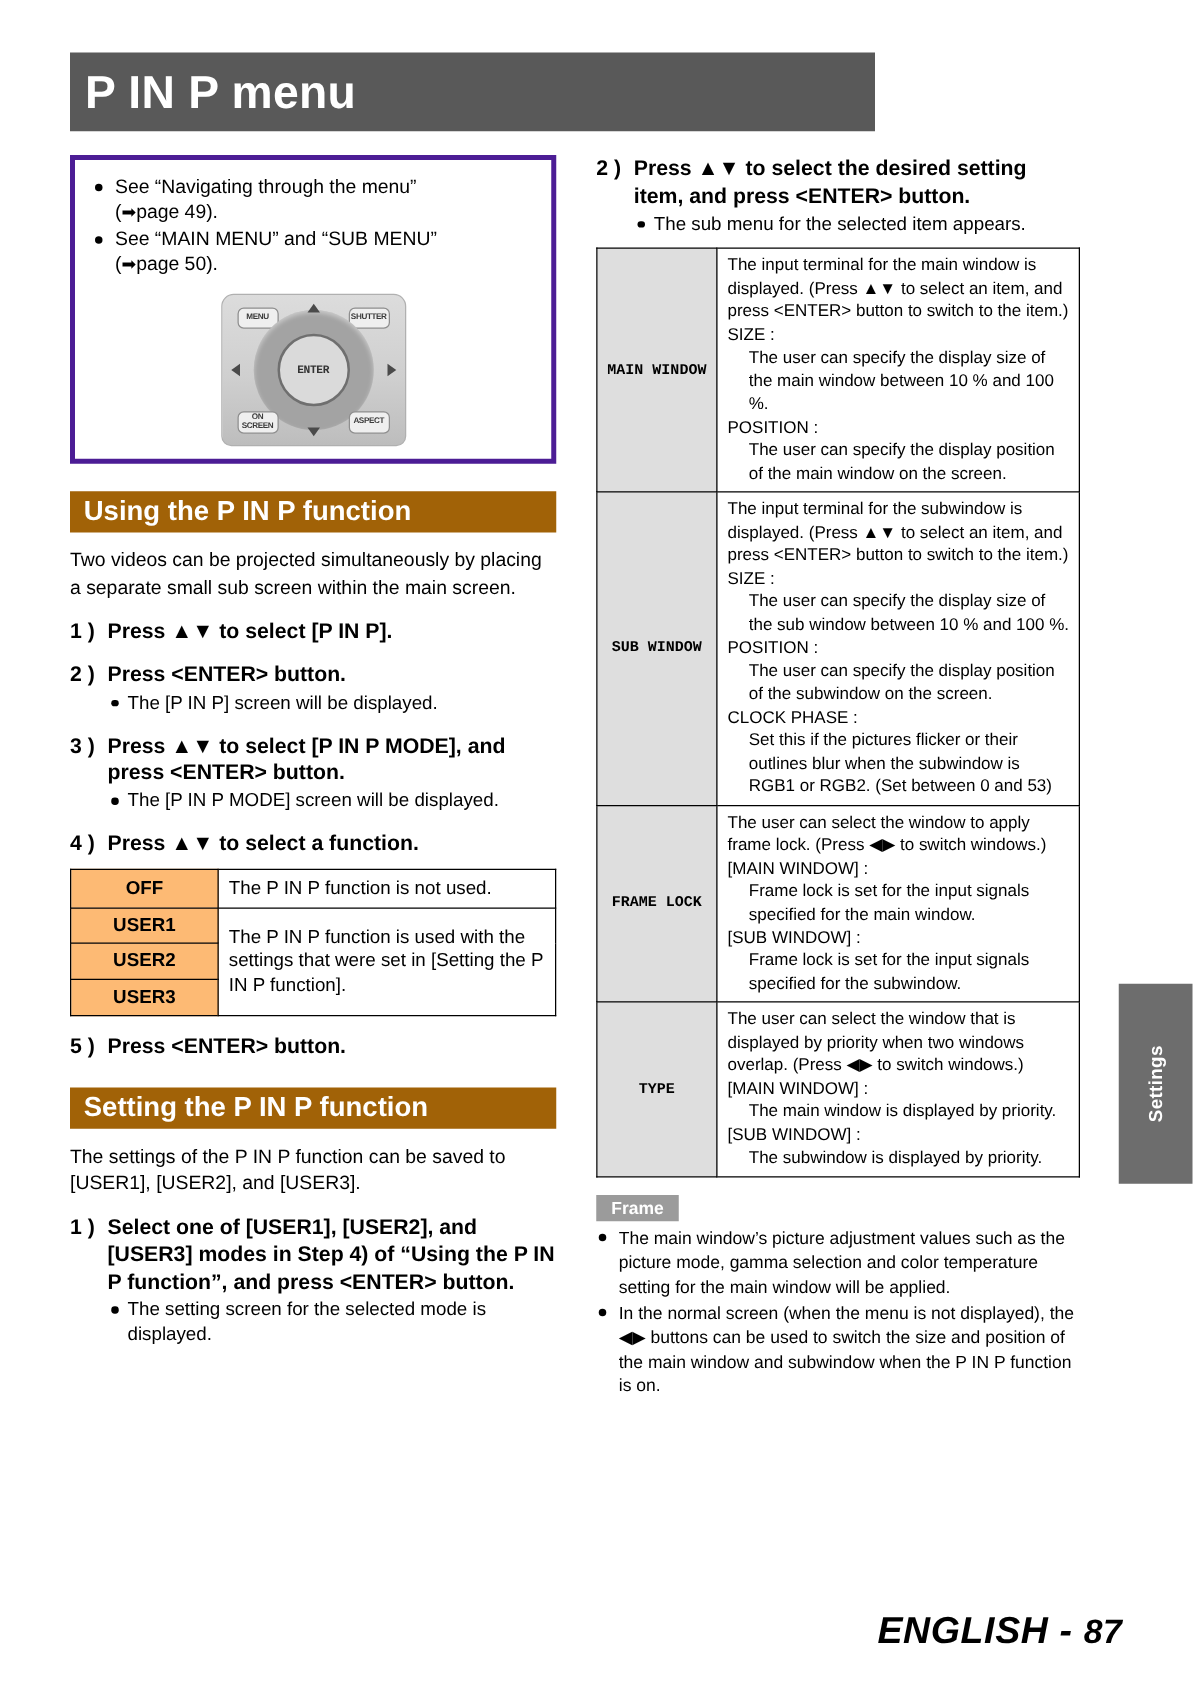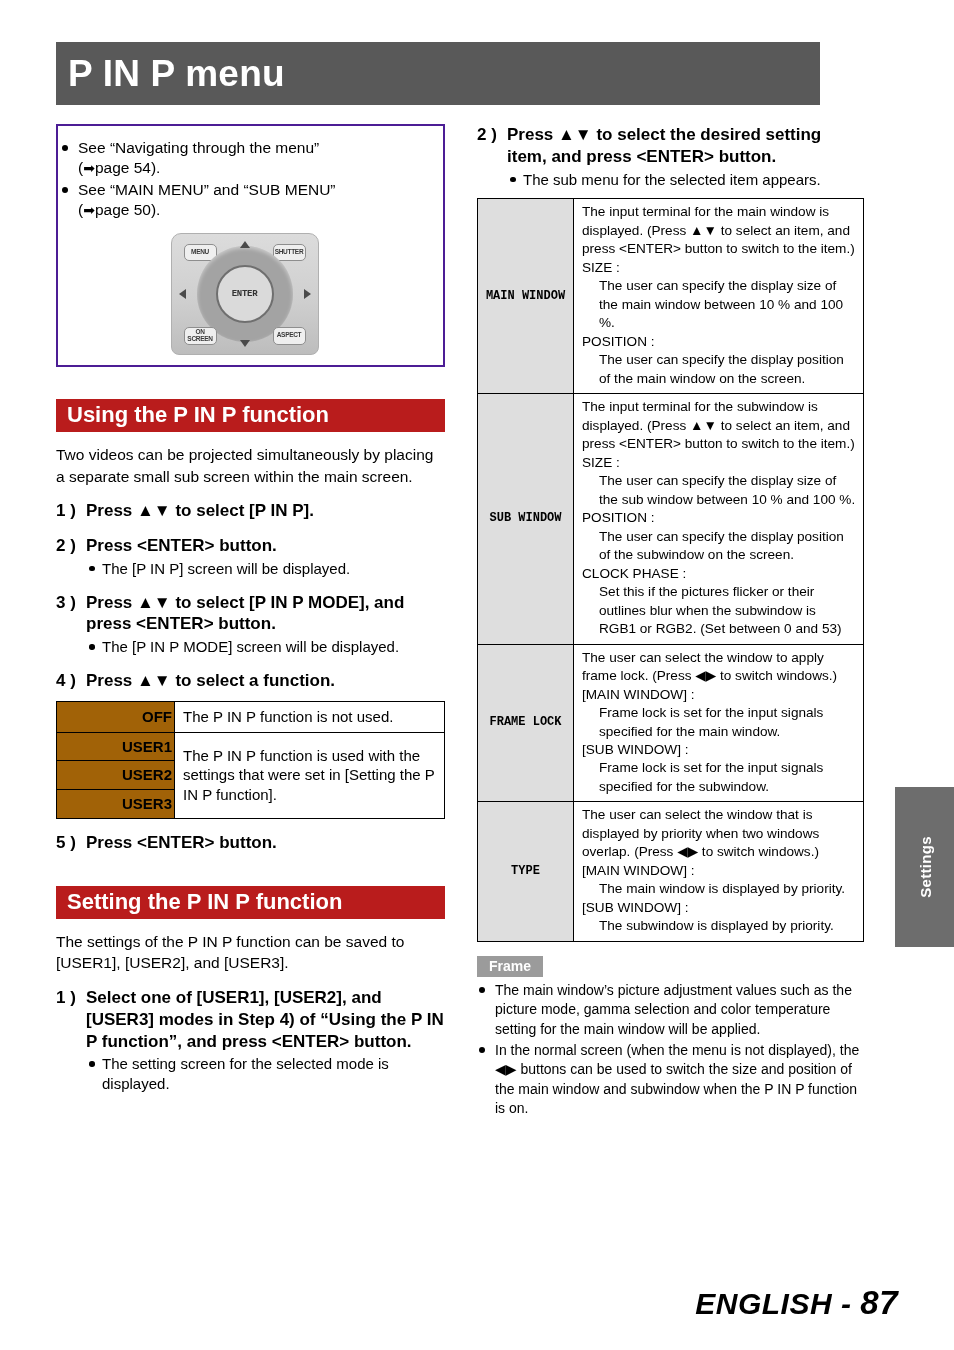--- a/index.html
+++ b/index.html
@@ -12,21 +12,21 @@
     color: #000000;
     position: relative;
     overflow: hidden;
   }
 
   
   .page-title-bar {
     position: absolute;
     left: 56px;
     top: 42px;
-    width: 764px;
+    width: 644px;
     height: 63px;
     background: #595959;
     display: flex;
     align-items: center;
   }
   .page-title-bar .title-text {
     color: #ffffff;
     font-size: 37px;
     font-weight: bold;
     letter-spacing: 0.2px;
@@ -43,22 +43,22 @@
   }
   .col-right {
     position: absolute;
     left: 477px;
     top: 124px;
     width: 387px;
   }
 
   
   .ref-box {
-    border: 2px solid #4c1d95;
-    padding: 12px 14px 10px 2px;
+    border: 4px solid #4c1d95;
+    padding: 12px 14px 10px 14px;
   }
   .ref-list { margin: 0; padding: 0; list-style: none; }
   .ref-list li {
     position: relative;
     padding-left: 18px;
     font-size: 15.5px;
     line-height: 1.32;
     margin-bottom: 1px;
   }
   .ref-list li .dot {
@@ -158,26 +158,26 @@
     letter-spacing: -0.3px;
     padding: 0 1px;
   }
   .btn.menu    { left: 12px;  top: 10px;  width: 33px; height: 17px; }
   .btn.shutter { right: 12px; top: 10px;  width: 33px; height: 17px; }
   .btn.onscr   { left: 12px;  bottom: 9px; width: 33px; height: 18px; }
   .btn.aspect  { right: 12px; bottom: 9px; width: 33px; height: 18px; }
 
   
   .section-bar {
-    background: #b91c1c;
+    background: #a16207;
     height: 33px;
     display: flex;
     align-items: center;
     padding-left: 11px;
-    margin-top: 32px;
+    margin-top: 22px;
   }
   .section-bar .sec-text {
     color: #ffffff;
     font-size: 22px;
     font-weight: bold;
     line-height: 1;
   }
 
   
   .para {
@@ -224,22 +224,22 @@
     table-layout: fixed;
   }
   table.opt-table td {
     border: 1.5px solid #000;
     font-size: 15px;
     line-height: 1.32;
     vertical-align: middle;
   }
   table.opt-table td.key {
     width: 118px;
-    background: #a16207;
-    text-align: right;
+    background: #fdba74;
+    text-align: center;
     font-weight: bold;
     padding: 4px 2px;
   }
   table.opt-table td.val {
     padding: 5px 8px;
     vertical-align: middle;
   }
 
   
   table.menu-table {
@@ -321,37 +321,37 @@
   
   .footer {
     position: absolute;
     right: 56px;
     bottom: 28px;
     font-size: 30px;
     font-style: italic;
     font-weight: bold;
     letter-spacing: 0.5px;
   }
-  .footer .page-no { font-size: 33px; }
+  .footer .page-no { font-size: 27px; }
 </style>
 </head>
 <body>
 
 <div class="page-title-bar">
   <span class="title-text">P IN P menu</span>
 </div>
 
 <div class="col-left">
 
   <div class="ref-box">
     <ul class="ref-list">
       <li>
         <span class="dot"></span>
         <span>See “Navigating through the menu”</span><br>
-        <span>(</span><span class="arrow-glyph">➡</span><span>page 54).</span>
+        <span>(</span><span class="arrow-glyph">➡</span><span>page 49).</span>
       </li>
       <li>
         <span class="dot"></span>
         <span>See “MAIN MENU” and “SUB MENU”</span><br>
         <span>(</span><span class="arrow-glyph">➡</span><span>page 50).</span>
       </li>
     </ul>
 
     <div class="remote-wrap">
       <div class="remote">

